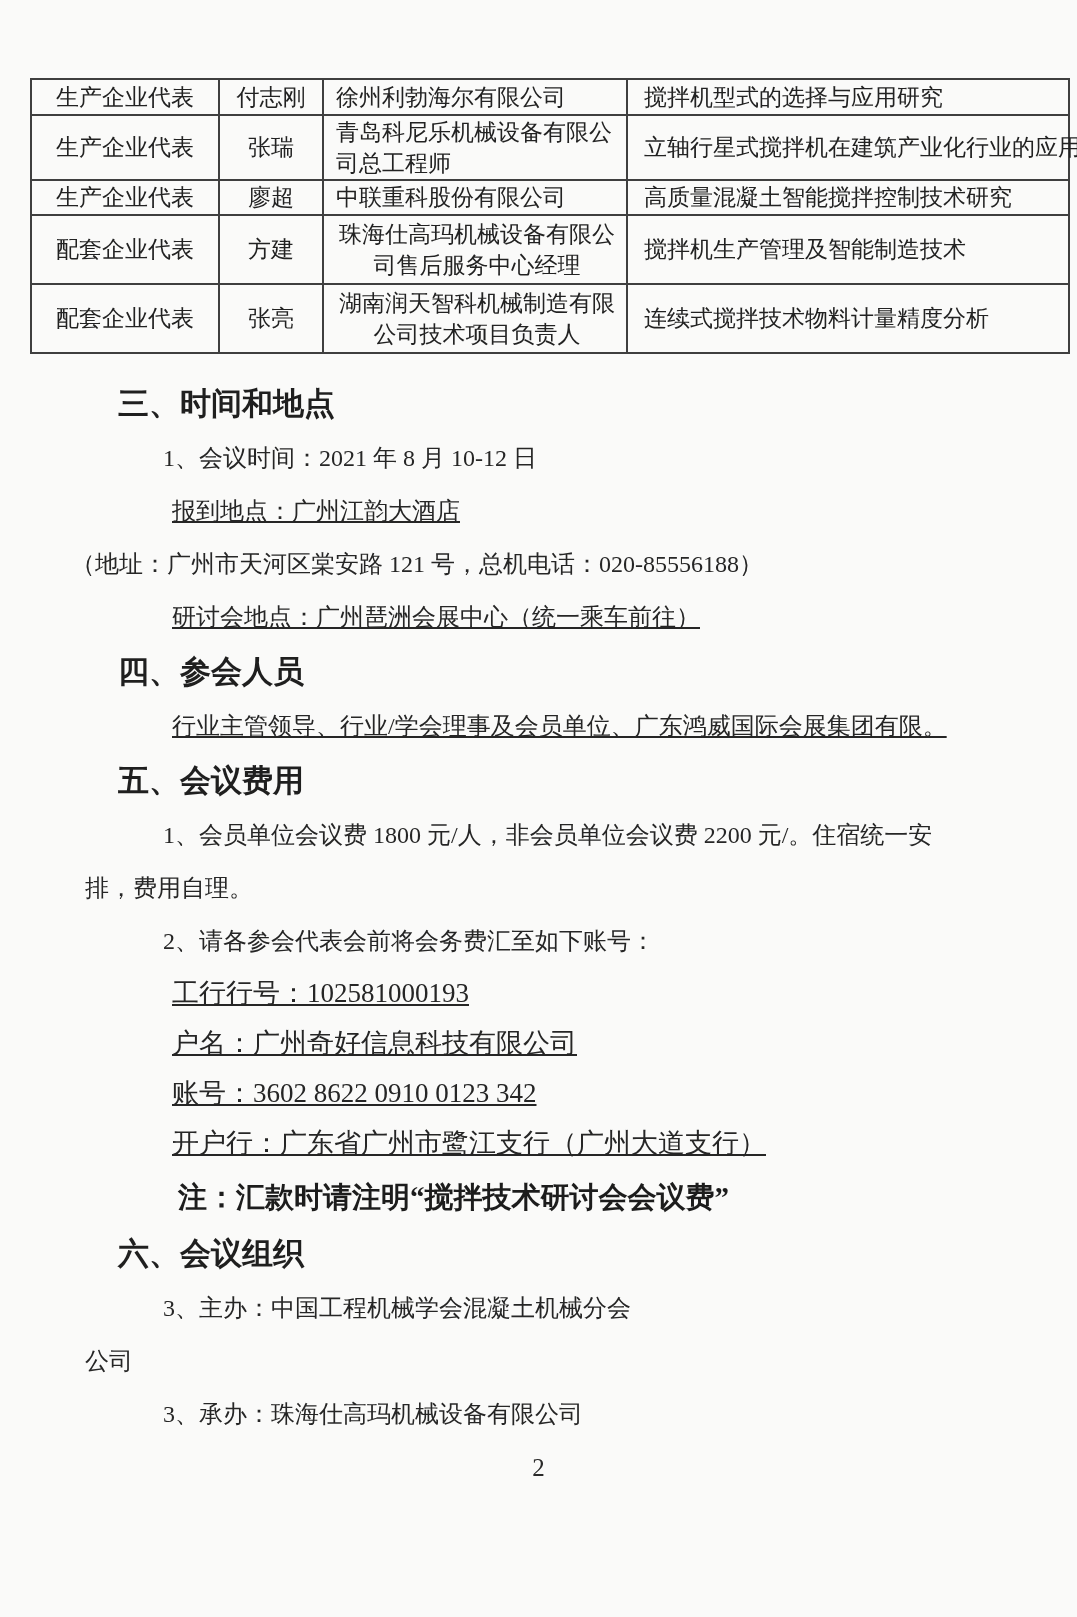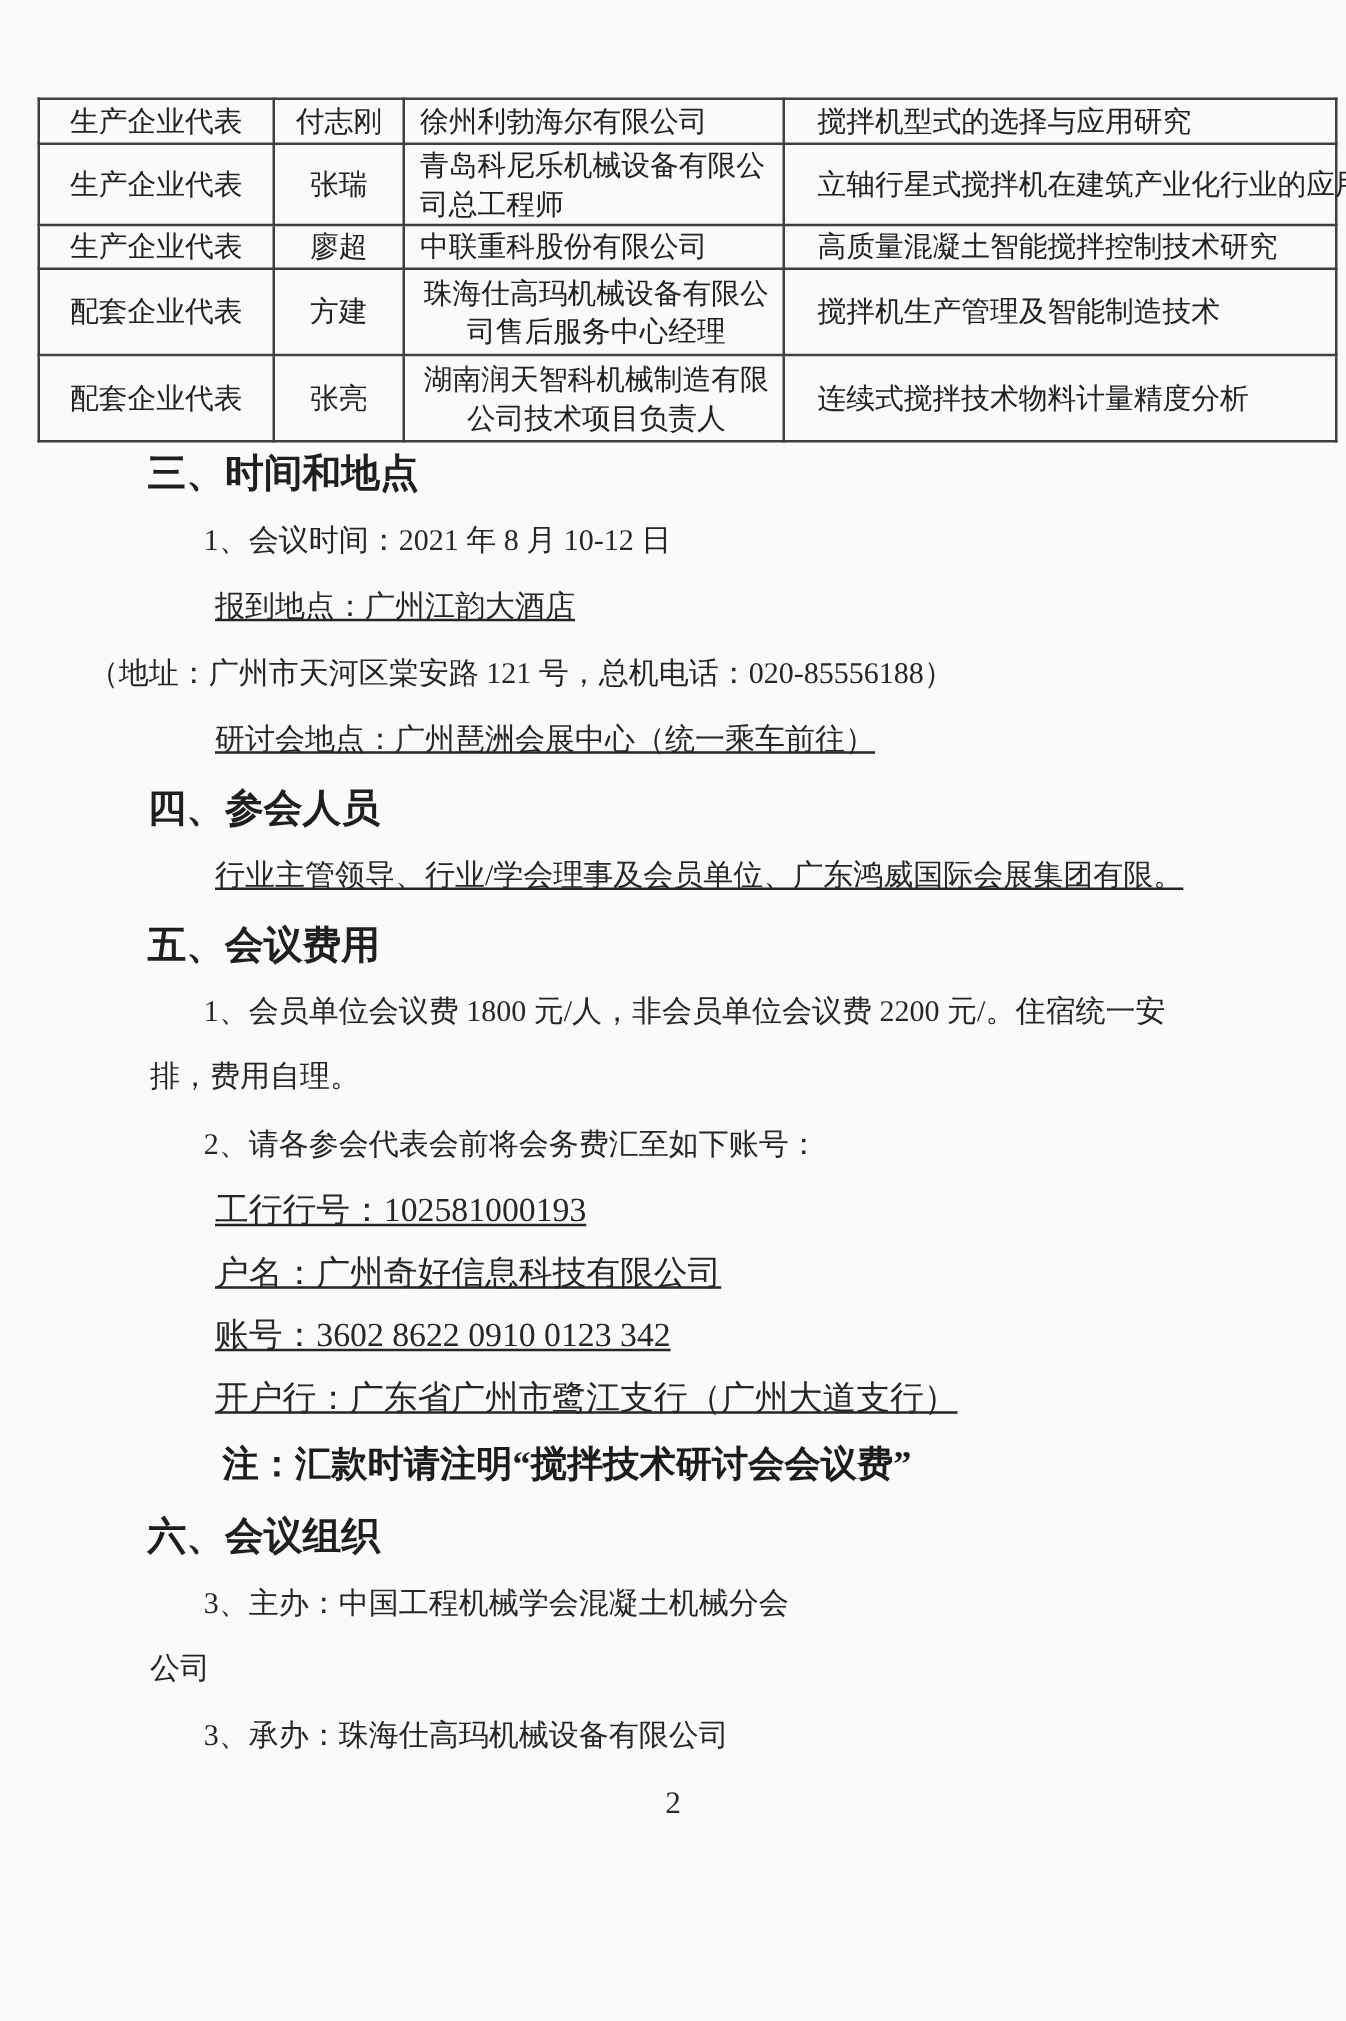--- a/index.html
+++ b/index.html
@@ -33,26 +33,26 @@
     vertical-align:middle;
     overflow:visible;
   }
   tr.h-s{height:36px;}
   tr.h-s2{height:35px;}
   tr.h-m{height:65px;}
   tr.h-l{height:69px;}
   td.role,td.name{text-align:center;}
   td.org-left{text-align:left;padding:0 8px 0 12px;}
   td.org-center{text-align:center;padding:0 8px 0 12px;}
-  td.topic{text-align:left;padding-left:26px;white-space:nowrap;}
+  td.topic{text-align:left;padding-left:16px;white-space:nowrap;}
   
   .content{
     position:absolute;
     left:0;
-    top:339px;
+    top:364px;
     width:1077px;
   }
   .line{
     height:53px;
     line-height:53px;
     font-size:24px;
     white-space:nowrap;
   }
   .line-sm{
     height:50px;
@@ -66,21 +66,21 @@
     font-size:31px;
     font-weight:bold;
     margin-left:118px;
     white-space:nowrap;
     color:#1f1f1f;
   }
   .heading-first{margin-top:12px;}
   .indent-num{margin-left:163px;}
   .indent-label{margin-left:172px;text-decoration:underline;}
   .indent-paren{margin-left:71px;}
-  .indent-cont{margin-left:120px;font-family:Liberation Mono, monospace;}
+  .indent-cont{margin-left:85px;}
   .note-line{
     height:58px;
     line-height:58px;
     font-size:29px;
     font-weight:bold;
     margin-left:178px;
     white-space:nowrap;
     color:#1c1c1c;
   }
   .page-number{

